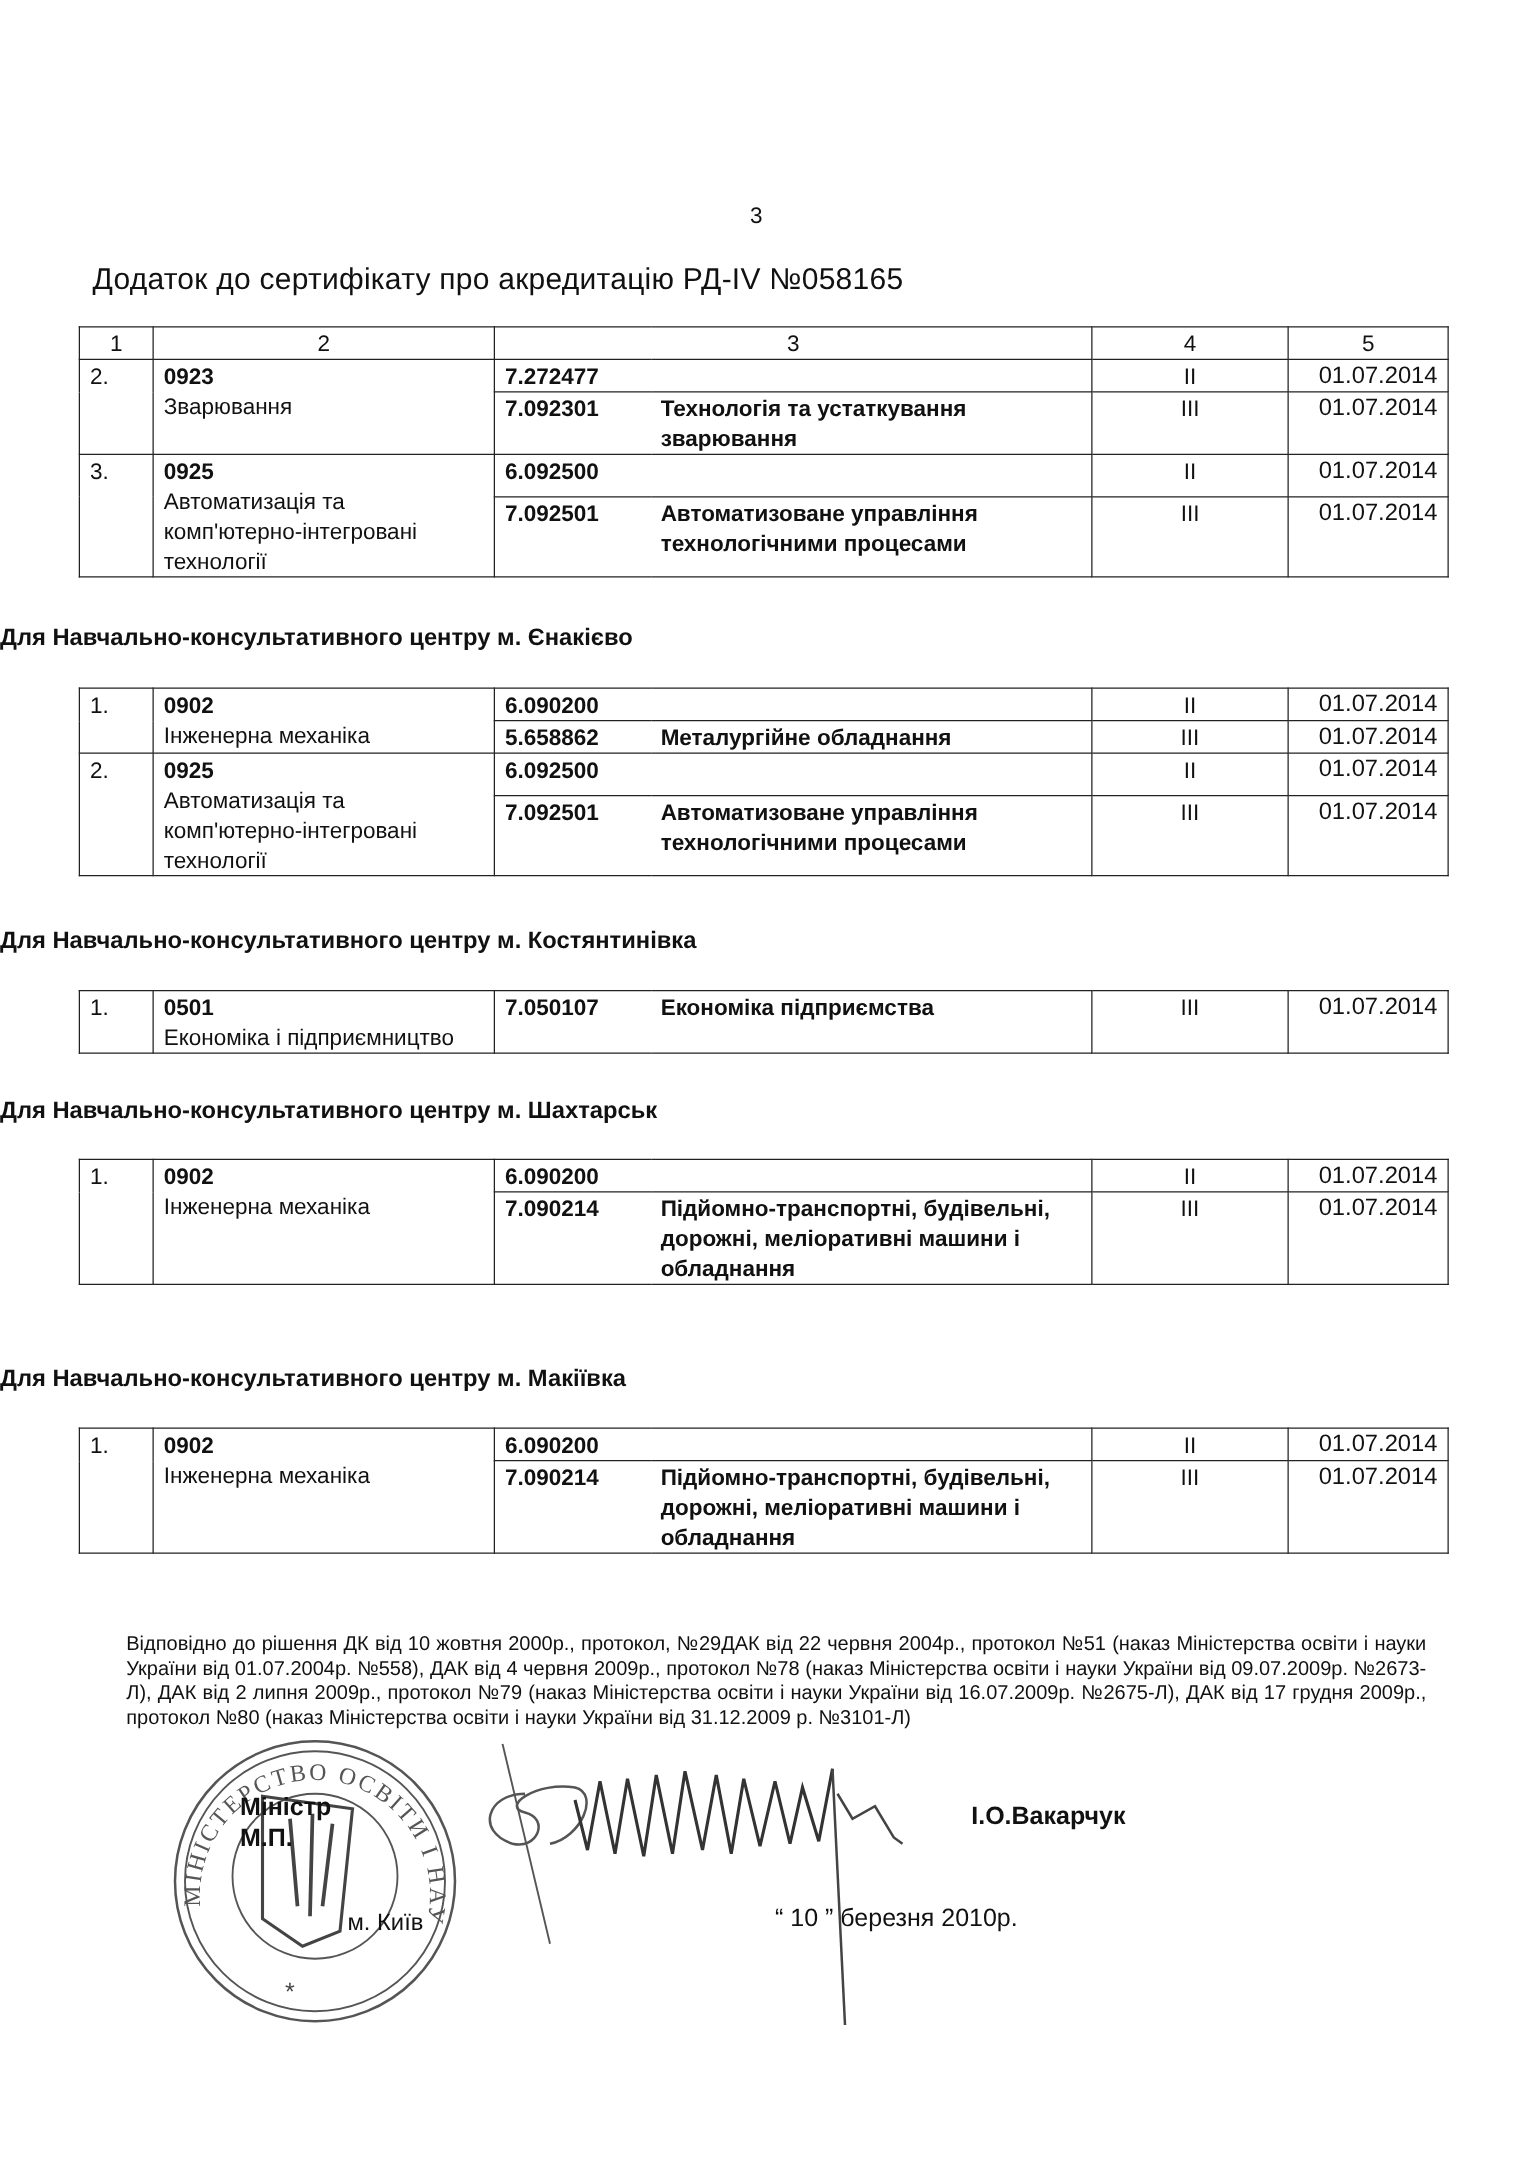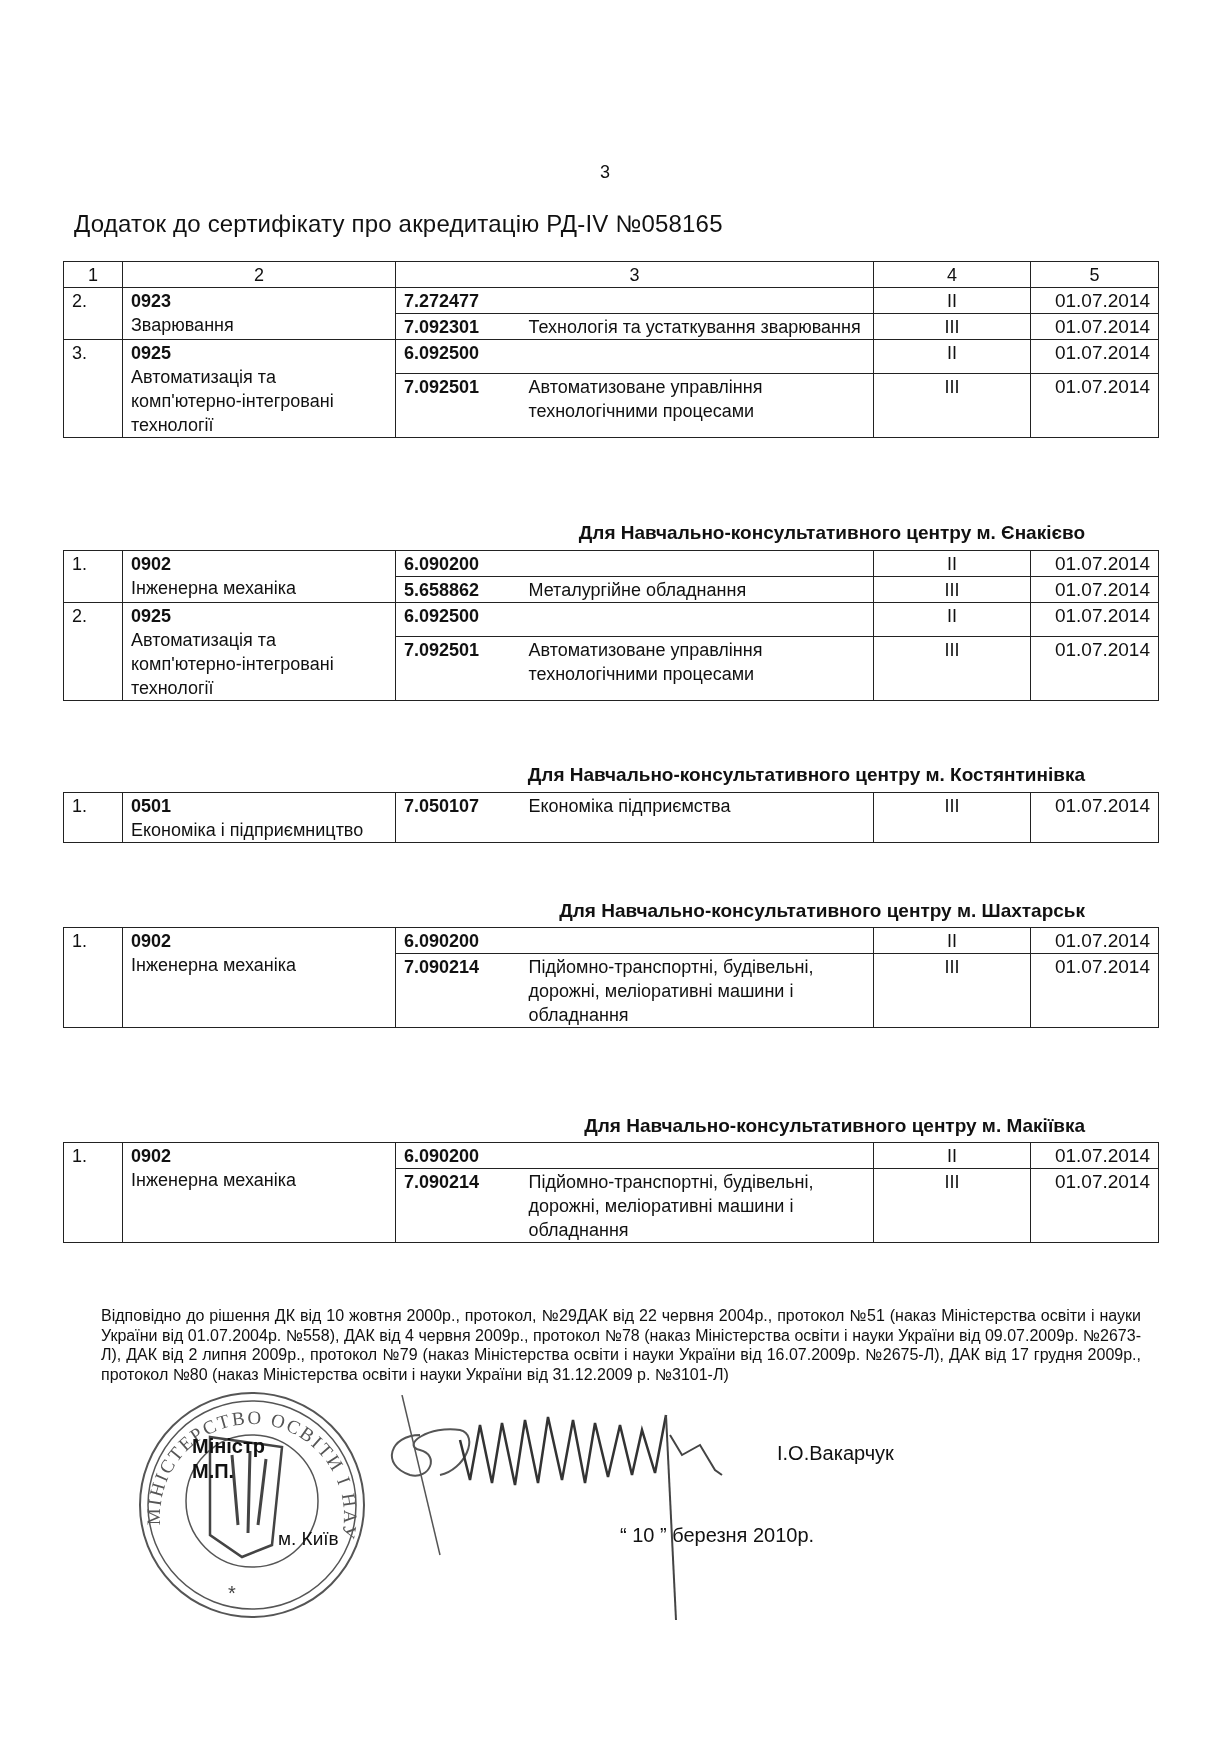--- a/index.html
+++ b/index.html
@@ -1,45 +1,45 @@
 <!DOCTYPE html>
 <html><head>
 <meta charset="utf-8">
 <style>
   html, body { margin:0; padding:0; background:#ffffff; }
   body { width:1215px; height:1744px; position:relative; overflow:hidden;
          font-family:"Liberation Sans", sans-serif; color:#111; }
   .page-num { position:absolute; left:600px; top:162px; font-size:18px; }
   .title { position:absolute; left:74px; top:210px; font-size:24px; letter-spacing:0.2px; }
-  .section-title { position:absolute; left:0; width:1085px; text-align:right;
-                   font-weight:bold; font-size:19px;margin-top:22px; }
+  .section-title { position:absolute; left:0; width:1085px; text-align:left;
+                   font-weight:bold; font-size:19px; }
   table.acc { position:absolute; left:63px; width:1095px; border-collapse:collapse;
               table-layout:fixed; font-size:18px; }
   table.acc td { border:1.6px solid #222; padding:1px 8px 0 8px; vertical-align:top;
                  line-height:24px; }
   table.acc col.c1 { width:59px; }
   table.acc col.c2 { width:273px; }
   table.acc col.c3a { width:125px; }
   table.acc col.c3b { width:353px; }
   table.acc col.c4 { width:157px; }
   table.acc col.c5 { width:128px; }
   .hdr td { text-align:center; }
   td.num { padding-left:10px; }
   td.spec { padding-left:8px; }
   .spec-wrap { display:flex;flex-direction:column; }
   .spec-code { font-weight:bold; width:66px; flex:none; }
   .spec-name { flex:1; }
   td.code3 { font-weight:bold; border-right:none !important; }
-  td.name3 { border-left:none !important; }
+  td.name3 { border-left:none !important;font-weight:bold; }
   td.level { text-align:center; }
   td.date { text-align:right; padding-left:10px; font-size:19px; }
   .footnote { position:absolute; left:101px; top:1306px; width:1040px; font-size:16px;
               line-height:19.5px; text-align:justify; }
   .minister { position:absolute; left:192px; top:1434px; font-weight:bold; font-size:20px; line-height:25px; }
-  .signer { position:absolute; left:777px; top:1442px; font-weight:normal; font-size:20px; }
+  .signer { position:absolute; left:777px; top:1442px; font-weight:bold; font-size:20px; }
   .city { position:absolute; left:278px; top:1528px; font-size:19px; }
   .date-sign { position:absolute; left:620px; top:1524px; font-size:20px; }
   .stamp { position:absolute; left:132px; top:1385px; width:240px; height:240px; }
   .signature { position:absolute; left:370px; top:1395px; width:440px; height:230px; }
 </style>
 </head>
 <body>
 
 <div class="page-num">3</div>
 <div class="title">Додаток до сертифікату про акредитацію РД-IV №058165</div>

